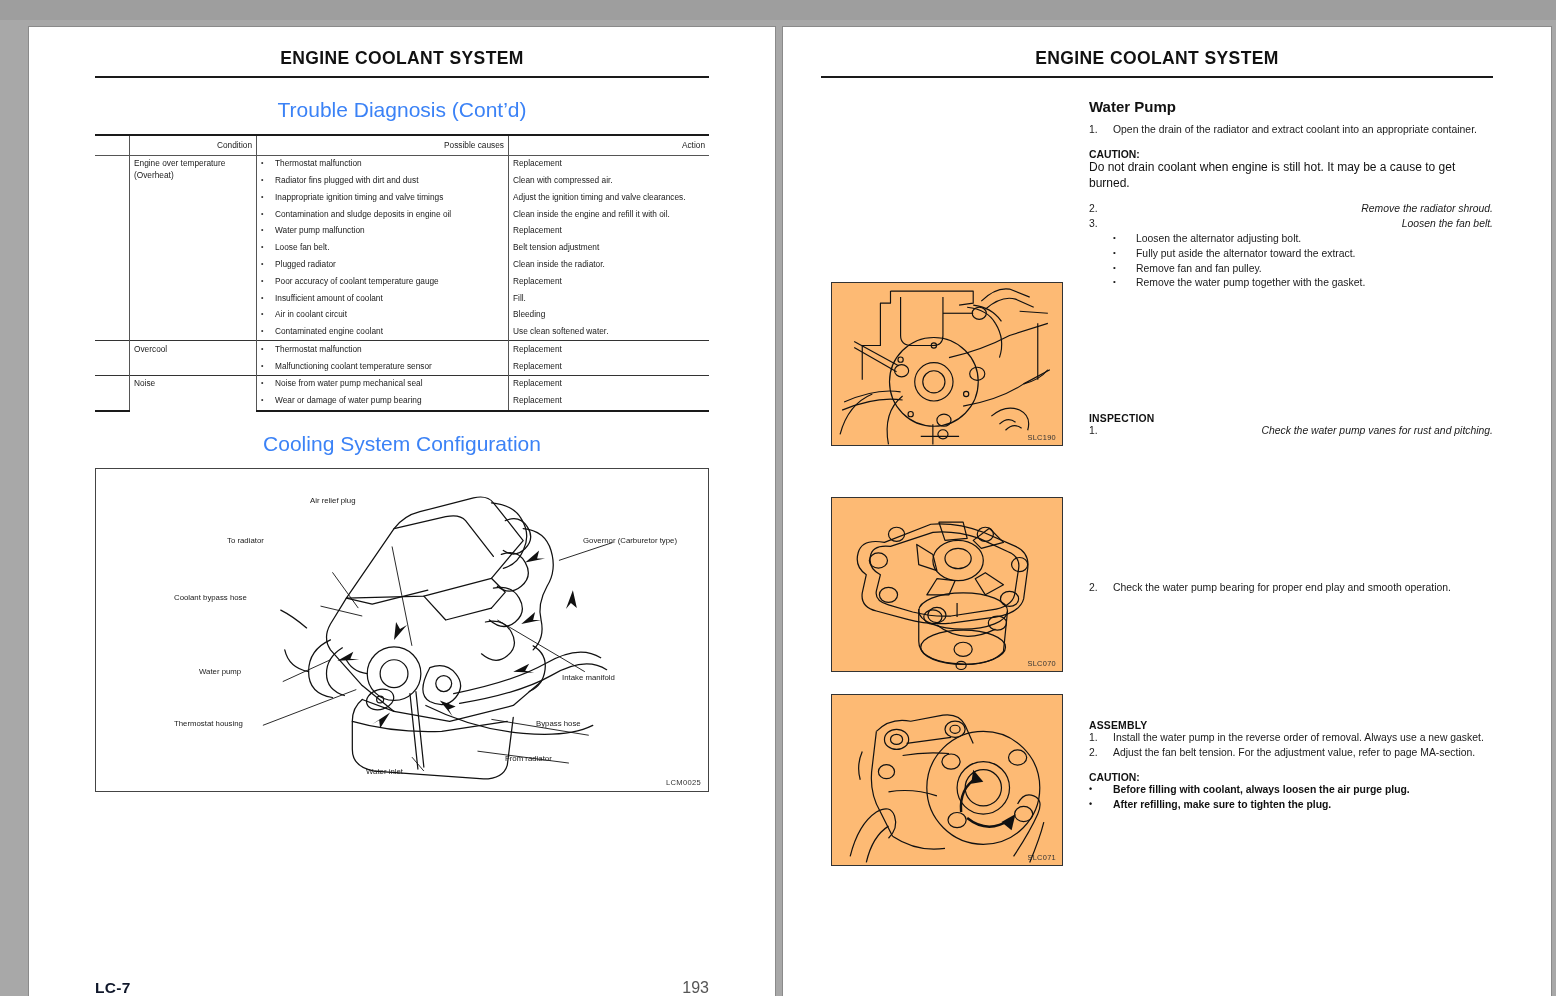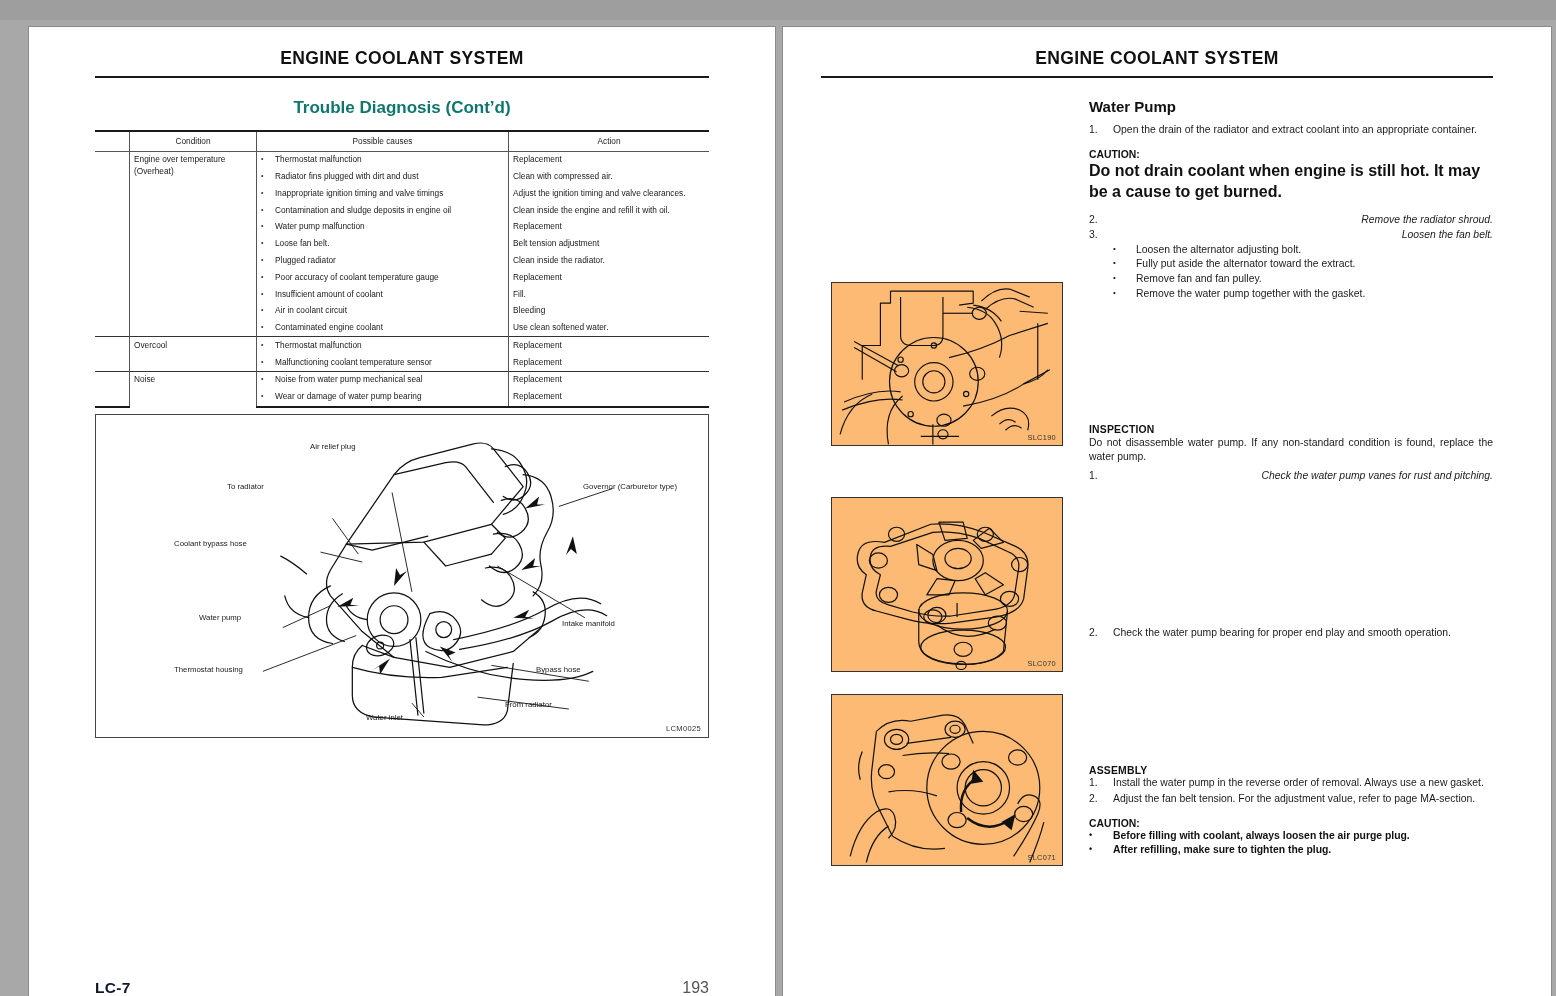--- a/index.html
+++ b/index.html
@@ -43,23 +43,23 @@
   }
   .header-rule {
     border-bottom: 2.4px solid #1a1a1a;
     margin: 7px 0 0 0;
   }
 
   
   .lp-body { padding: 0 66px 0 66px; }
   .section-title {
     text-align: center;
-    font-size: 17px;
-    font-weight: bold;
-    color: #0f766e;
+    font-size: 21px;
+    font-weight: normal;
+    color: #3b82f6;
     margin: 20px 0 12px 0;
   }
 
   
   table.diag {
     width: 100%;
     border-collapse: collapse;
     font-size: 8.3px;
     color: #1a1a1a;
     table-layout: fixed;
@@ -69,21 +69,21 @@
     padding: 2.5px 4px 2.5px 4px;
     font-weight: normal;
     line-height: 1.42;
   }
   .col-pad   { width: 26px; }
   .col-cond  { width: 118px; }
   .col-cause { width: 243px; }
   .col-act   { width: auto; }
 
   table.diag thead th {
-    text-align: center;
+    text-align: right;
     border-top: 2.1px solid #1a1a1a;
     border-bottom: 1.1px solid #555;
     padding-top: 3.5px;
     padding-bottom: 3.5px;
   }
   thead th.col-pad { border-left: none; }
   .vline-l { border-left: 1px solid #555; }
   tr.grp-start > td { border-top: 1.1px solid #555; }
   tr.grp-start.thick > td { border-top: 1.4px solid #333; }
   tbody tr:last-child > td { border-bottom: 2.1px solid #1a1a1a; }
@@ -197,22 +197,22 @@
     line-height: 1.42;
   }
   .sublist > li .b { width: 23px; flex: 0 0 23px; font-size: 8px; }
   .caution-h {
     font-size: 10.4px;
     font-weight: bold;
     color: #111;
     margin-top: 12px;
   }
   .caution-b {
-    font-size: 16px;
-    font-weight: bold;
+    font-size: 12px;
+    font-weight: normal;
     color: #111;
     line-height: 1.33;
   }
   .sub-h {
     font-size: 10.4px;
     font-weight: bold;
     color: #111;
     letter-spacing: 0.2px;
   }
   .para {
@@ -328,20 +328,21 @@
               <td class="col-act vline-l">Replacement</td>
             </tr>
             <tr>
               <td class="col-pad"></td>
               <td class="col-cause cause vline-l"><span class="bullet">•</span>Wear or damage of water pump bearing</td>
               <td class="col-act vline-l">Replacement</td>
             </tr>
           </tbody>
       </table>
 
+      <div class="section-title">Cooling System Configuration</div>
 
       <div class="figbox">
         <svg class="fig-svg" viewBox="0 0 616 322">
           <g fill="none" stroke="#111" stroke-width="1.25" stroke-linejoin="round" stroke-linecap="round">
 
             <path d="M252 130 L300 60 Q310 47 326 43 L380 29 Q394 26 400 34 L430 72 L398 110 L330 128 Z"></path>
             <path d="M300 60 L352 48 Q366 45 372 52 L400 88"></path>
             <path d="M252 130 L278 136 L334 122"></path>
             <path d="M398 110 L412 124 L398 140"></path>
 
@@ -600,21 +601,20 @@
             </li>
             <li>
               <span class="b">•</span>
               <span>Remove the water pump together with the gasket.</span>
             </li>
           </ul>
 
         <div style="height:122px"></div>
 
         <div class="sub-h">INSPECTION</div>
-        <div class="para">Do not disassemble water pump. If any non-standard condition is found, replace the water pump.</div>
         <ul class="numlist" id="insp1">
             <li>
               <span class="n">1.</span>
               <span class="t nj">Check the water pump vanes for rust and pitching.</span>
             </li>
           </ul>
 
         <div style="height:142px"></div>
         <ul class="numlist" id="insp2">
             <li>

